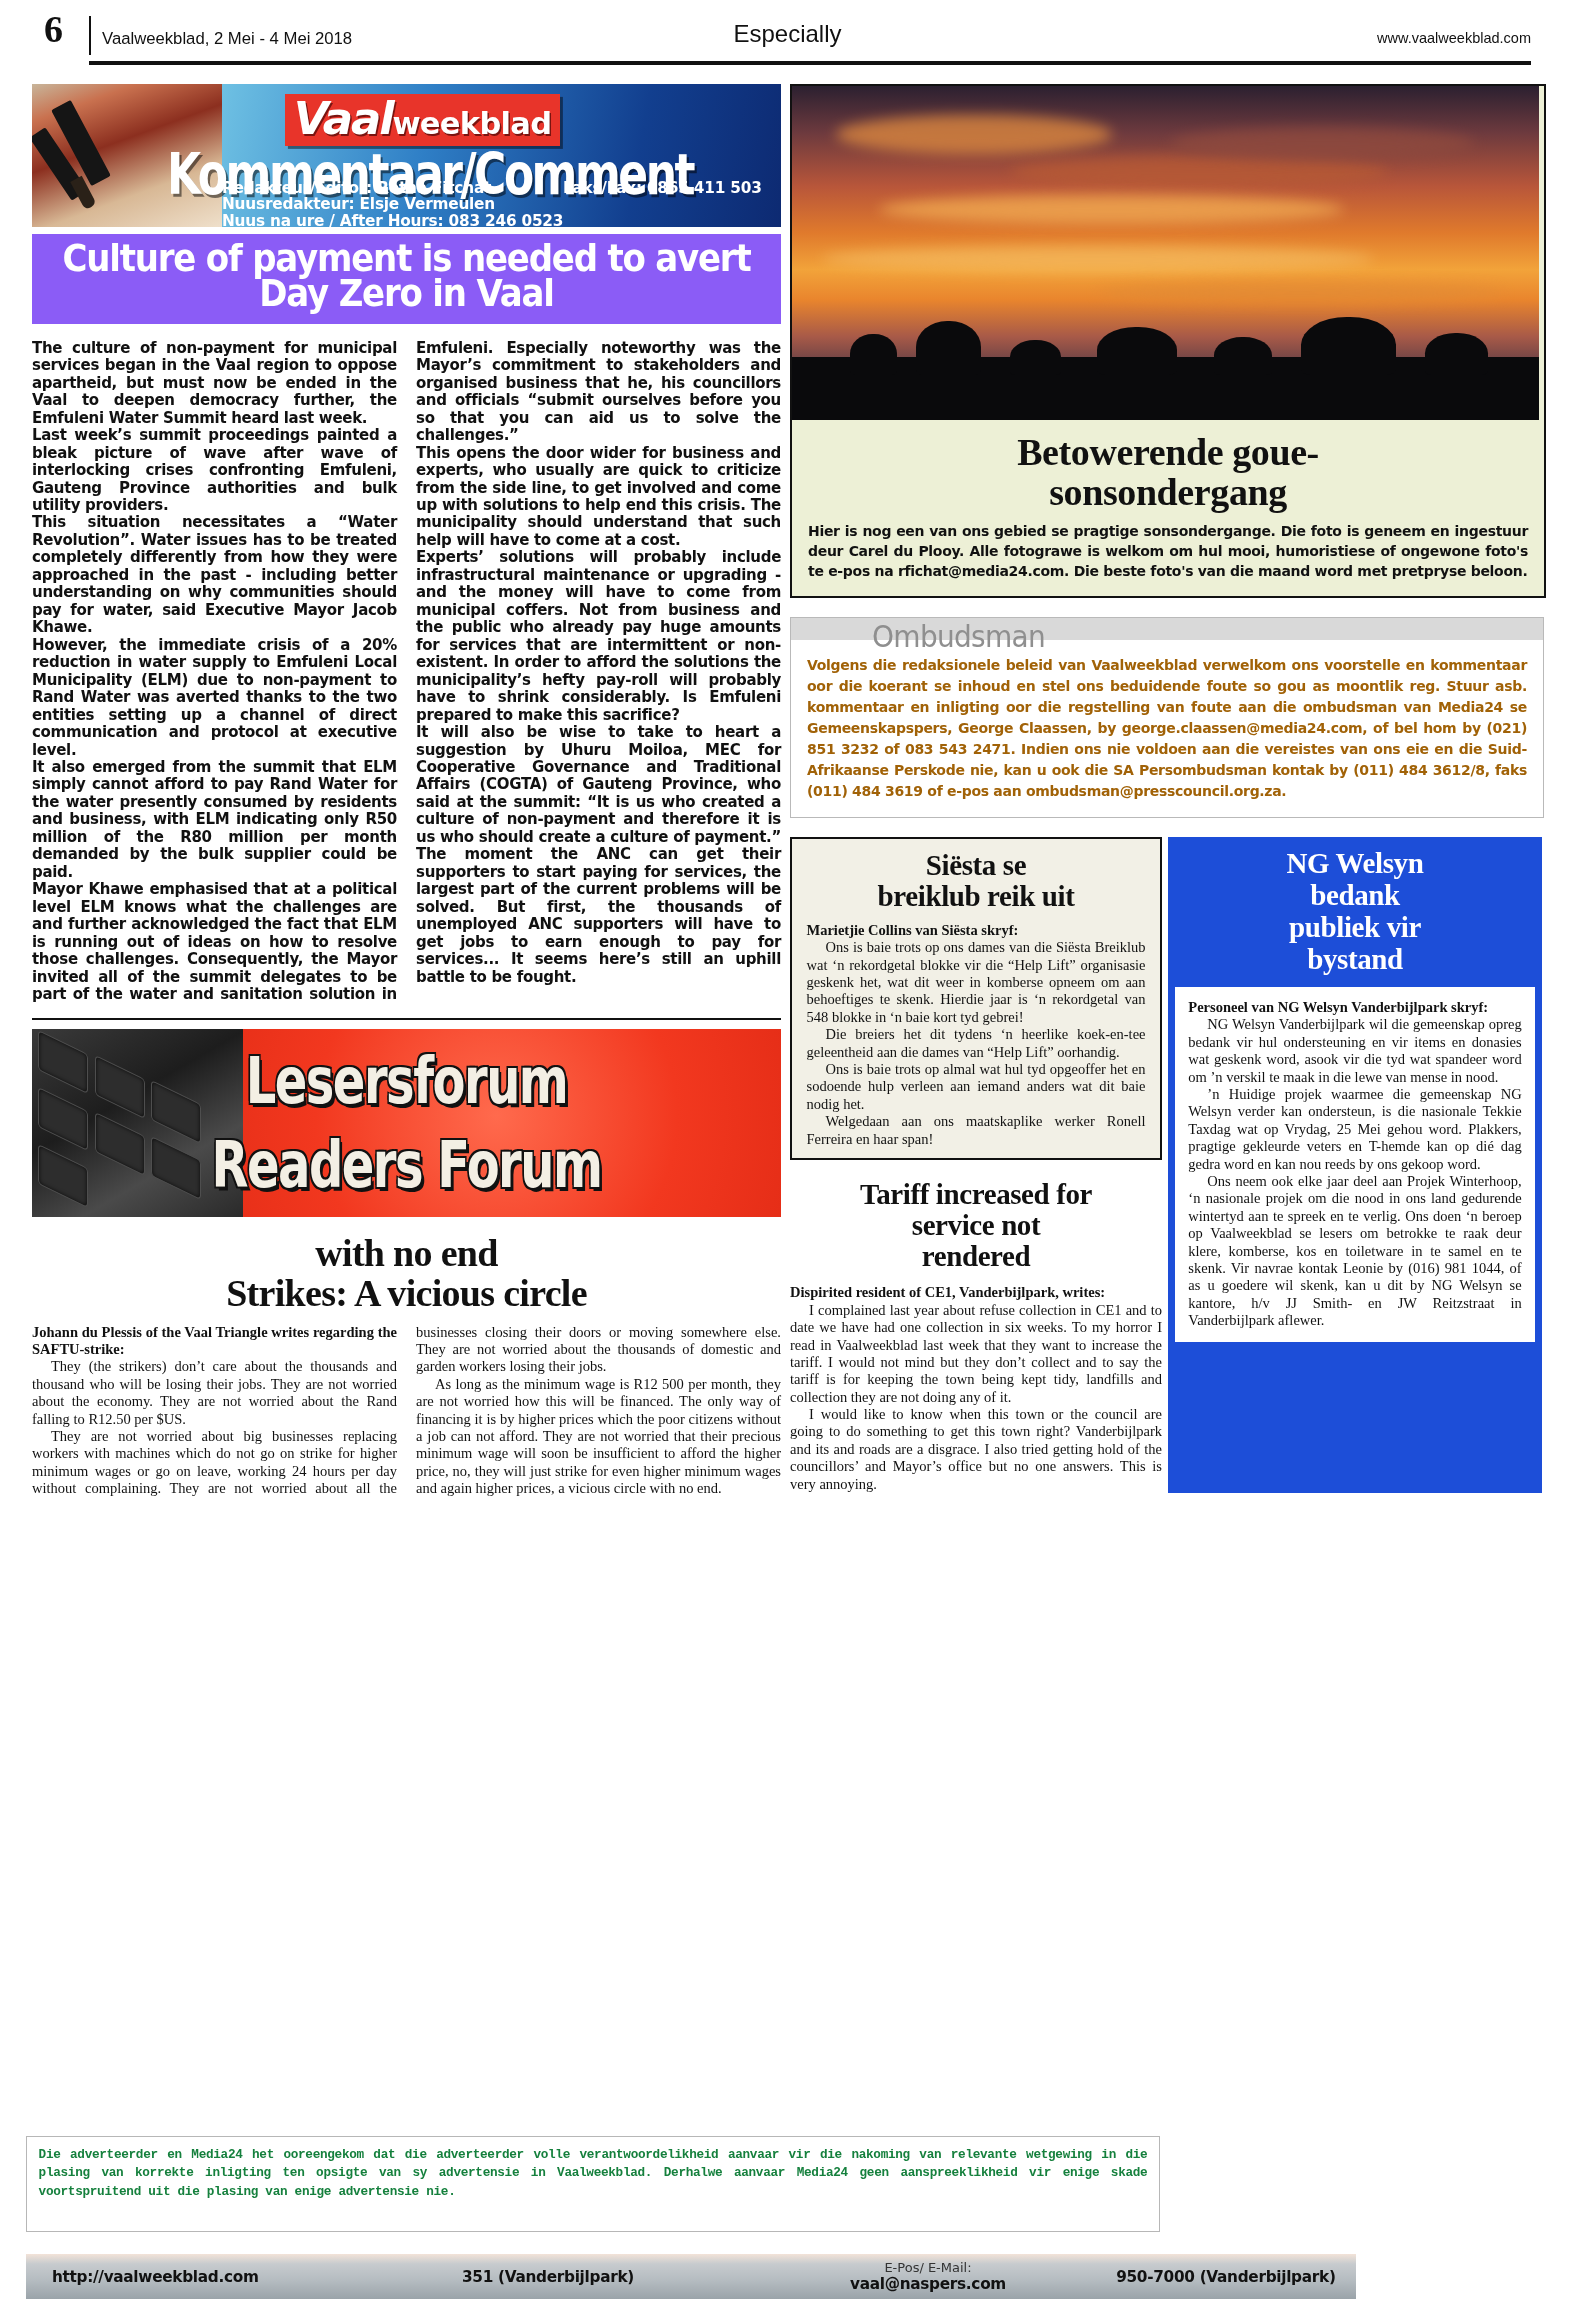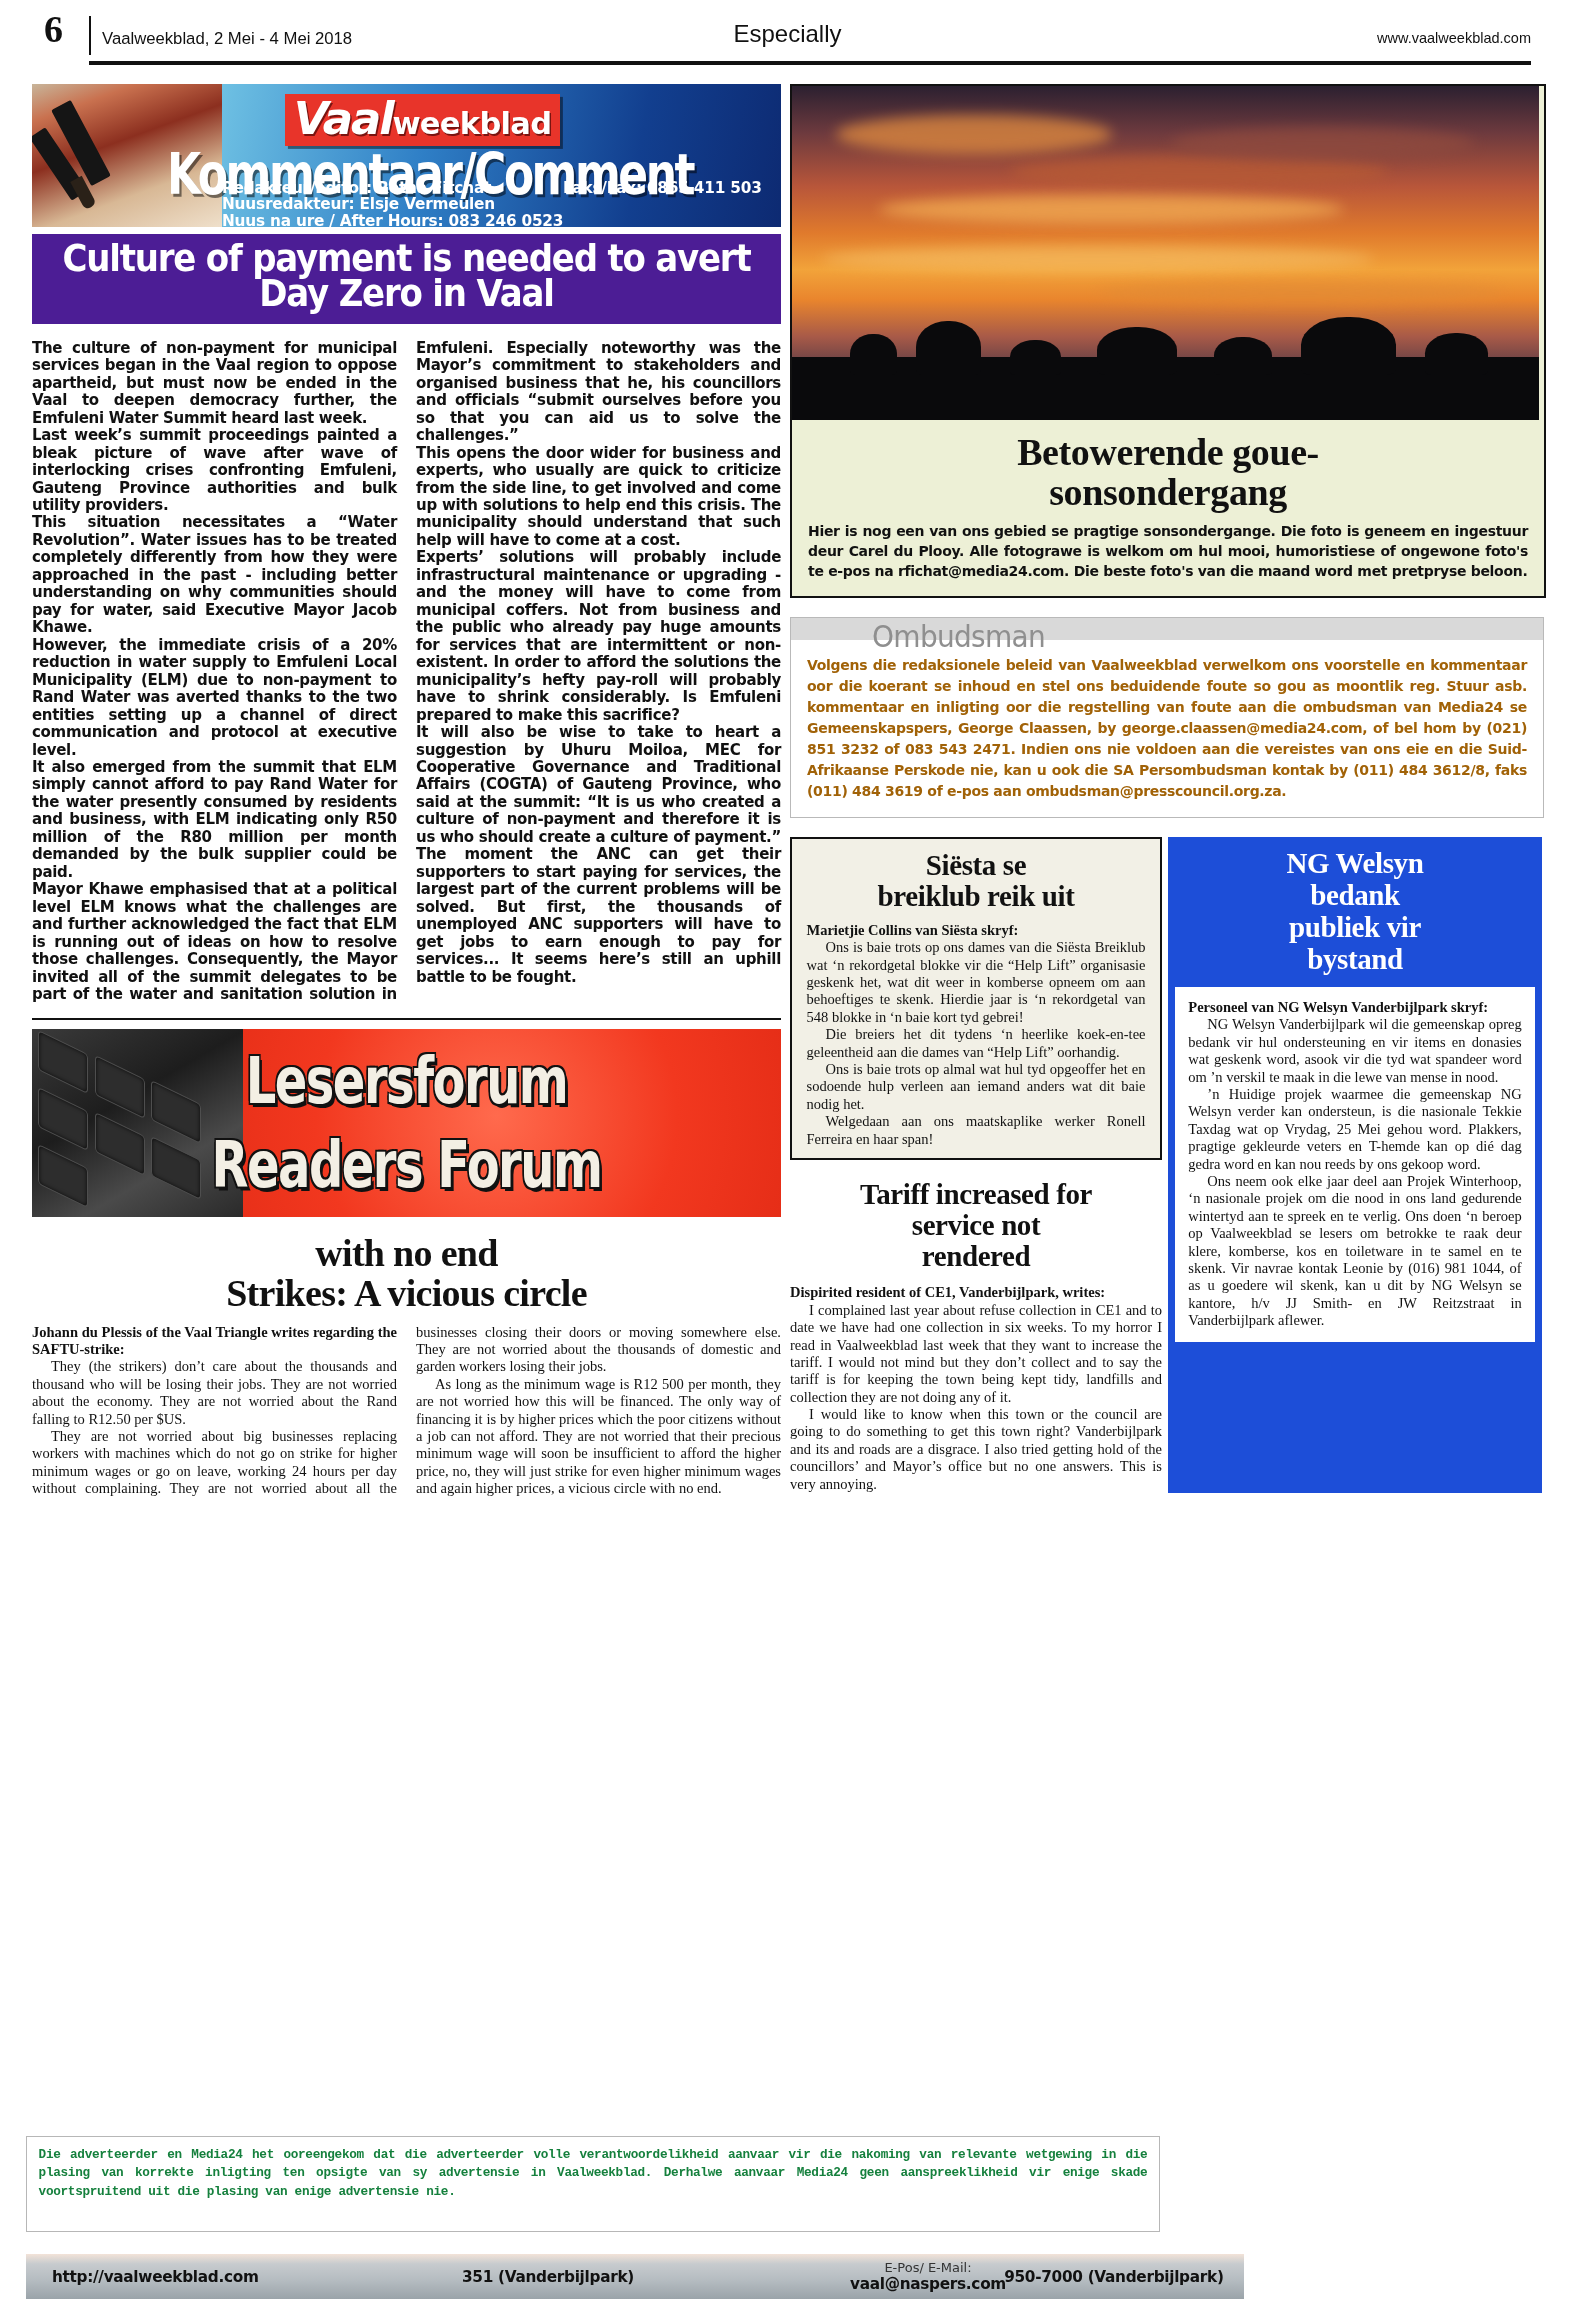--- a/index.html
+++ b/index.html
@@ -44,21 +44,21 @@
       letter-spacing:-2.5px;line-height:1;text-shadow:2.2px 2.2px 0 rgba(0,0,0,.5);
       transform:scaleY(1.28);transform-origin:left top;}
   .credit{position:absolute;color:#fff;font-weight:bold;font-size:15.3px;
           font-family:"DejaVu Sans",sans-serif;letter-spacing:-0.2px;}
   .c1{left:190px;top:95px;}
   .c2{left:190px;top:111px;}
   .c3{left:190px;top:128px;}
   .c4{left:531px;top:95px;}
 
   
-  .red-head{margin-top:6.5px;background:#4c1d95;width:749px;padding:7.3px 0 11.6px 0;
+  .red-head{margin-top:6.5px;background:#8b5cf6;width:749px;padding:7.3px 0 11.6px 0;
             text-align:center;}
   .red-head div{color:#fff;font-family:"DejaVu Sans",sans-serif;font-weight:bold;
                 font-size:34px;line-height:1.05;letter-spacing:-1.2px;
                 transform:scaleY(1.12);transform-origin:center;}
 
   
   .editorial{margin-top:16px;width:749px;column-count:2;column-gap:19px;}
   .editorial p{margin:0;font-family:"DejaVu Sans",sans-serif;font-weight:bold;
                font-size:15px;line-height:1.165;text-align:justify;color:#111;
                letter-spacing:-0.3px;}
@@ -137,21 +137,21 @@
   .lesersbriewe p{margin:0;font-family:"DejaVu Sans",sans-serif;font-weight:bold;
      font-size:12.7px;line-height:1.35;text-align:justify;color:#111;letter-spacing:-0.3px;}
 
   
   .disclaimer{position:absolute;left:26px;top:2136px;width:1134px;height:96px;
      border:1.5px solid #b7b7b7;background:#fff;box-sizing:border-box;padding:8.7px 11.6px;}
   .disclaimer p{margin:0;font-family:Liberation Mono, monospace;font-weight:bold;font-size:12.7px;
      line-height:1.45;text-align:justify;color:#15803d;letter-spacing:-0.3px;}
 
   
-  .footer{position:absolute;left:26px;top:2254px;width:1218px;height:45px;
+  .footer{position:absolute;left:26px;top:2254px;width:1330px;height:45px;
      background:linear-gradient(180deg,#f3e3d8 0%,#c7cbce 22%,#b4bbc0 60%,#9aa3a9 100%);
      display:flex;align-items:center;}
   .f-item{font-family:"DejaVu Sans",sans-serif;font-weight:bold;font-size:15.3px;color:#111;
           letter-spacing:-0.3px;}
   .f1{position:absolute;left:26px;}
   .f2{position:absolute;left:436px;}
   .f3{position:absolute;left:793px;text-align:center;width:218px;}
   .f3 .small{display:block;font-weight:normal;font-size:13px;color:#333;letter-spacing:0;}
   .f4{position:absolute;right:20.4px;}
 </style>

